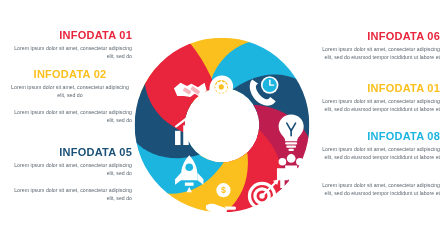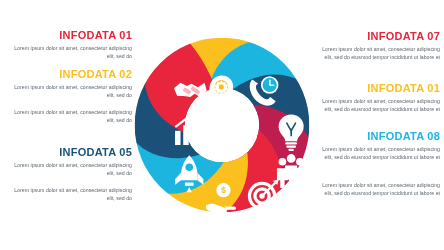--- a/index.html
+++ b/index.html
@@ -53,21 +53,21 @@
   .entry-body {
     font-size: 5.2px;
     line-height: 1.62;
     color: #5b6670;
     margin: 0;
     letter-spacing: 0.02px;
   }
 
   
   .e01 { top: 30px;  }
-  .e02 { top: 69px;  }
+  .e02 { top: 69px; text-align: center;  }
   .e03 { top: 108px; }
   .e04 { top: 147px; }
   .e05 { top: 186px; }
 
   
   .e06 { top: 31px;  }
   .e07 { top: 83px;  }
   .e08 { top: 131px; }
   .e09 { top: 181px; }
 
@@ -107,21 +107,21 @@
 
     <div class="entry e05">
       <div class="entry-body">Lorem ipsum dolor sit amet, consectetur adipiscing elit, sed do</div>
     </div>
 
   </div>
 
   <div class="col col-right">
 
     <div class="entry e06">
-      <div class="entry-title" style="color:#e8253c">INFODATA 07</div>
+      <div class="entry-title" style="color:#e8253c">INFODATA 06</div>
       <div class="entry-body">Lorem ipsum dolor sit amet, consectetur adipiscing elit, sed do eiusmod tempor incididunt ut labore et</div>
     </div>
 
     <div class="entry e07">
       <div class="entry-title" style="color:#fbc01d">INFODATA 01</div>
       <div class="entry-body">Lorem ipsum dolor sit amet, consectetur adipiscing elit, sed do eiusmod tempor incididunt ut labore et</div>
     </div>
 
     <div class="entry e08">
       <div class="entry-title" style="color:#1cb5e0">INFODATA 08</div>

